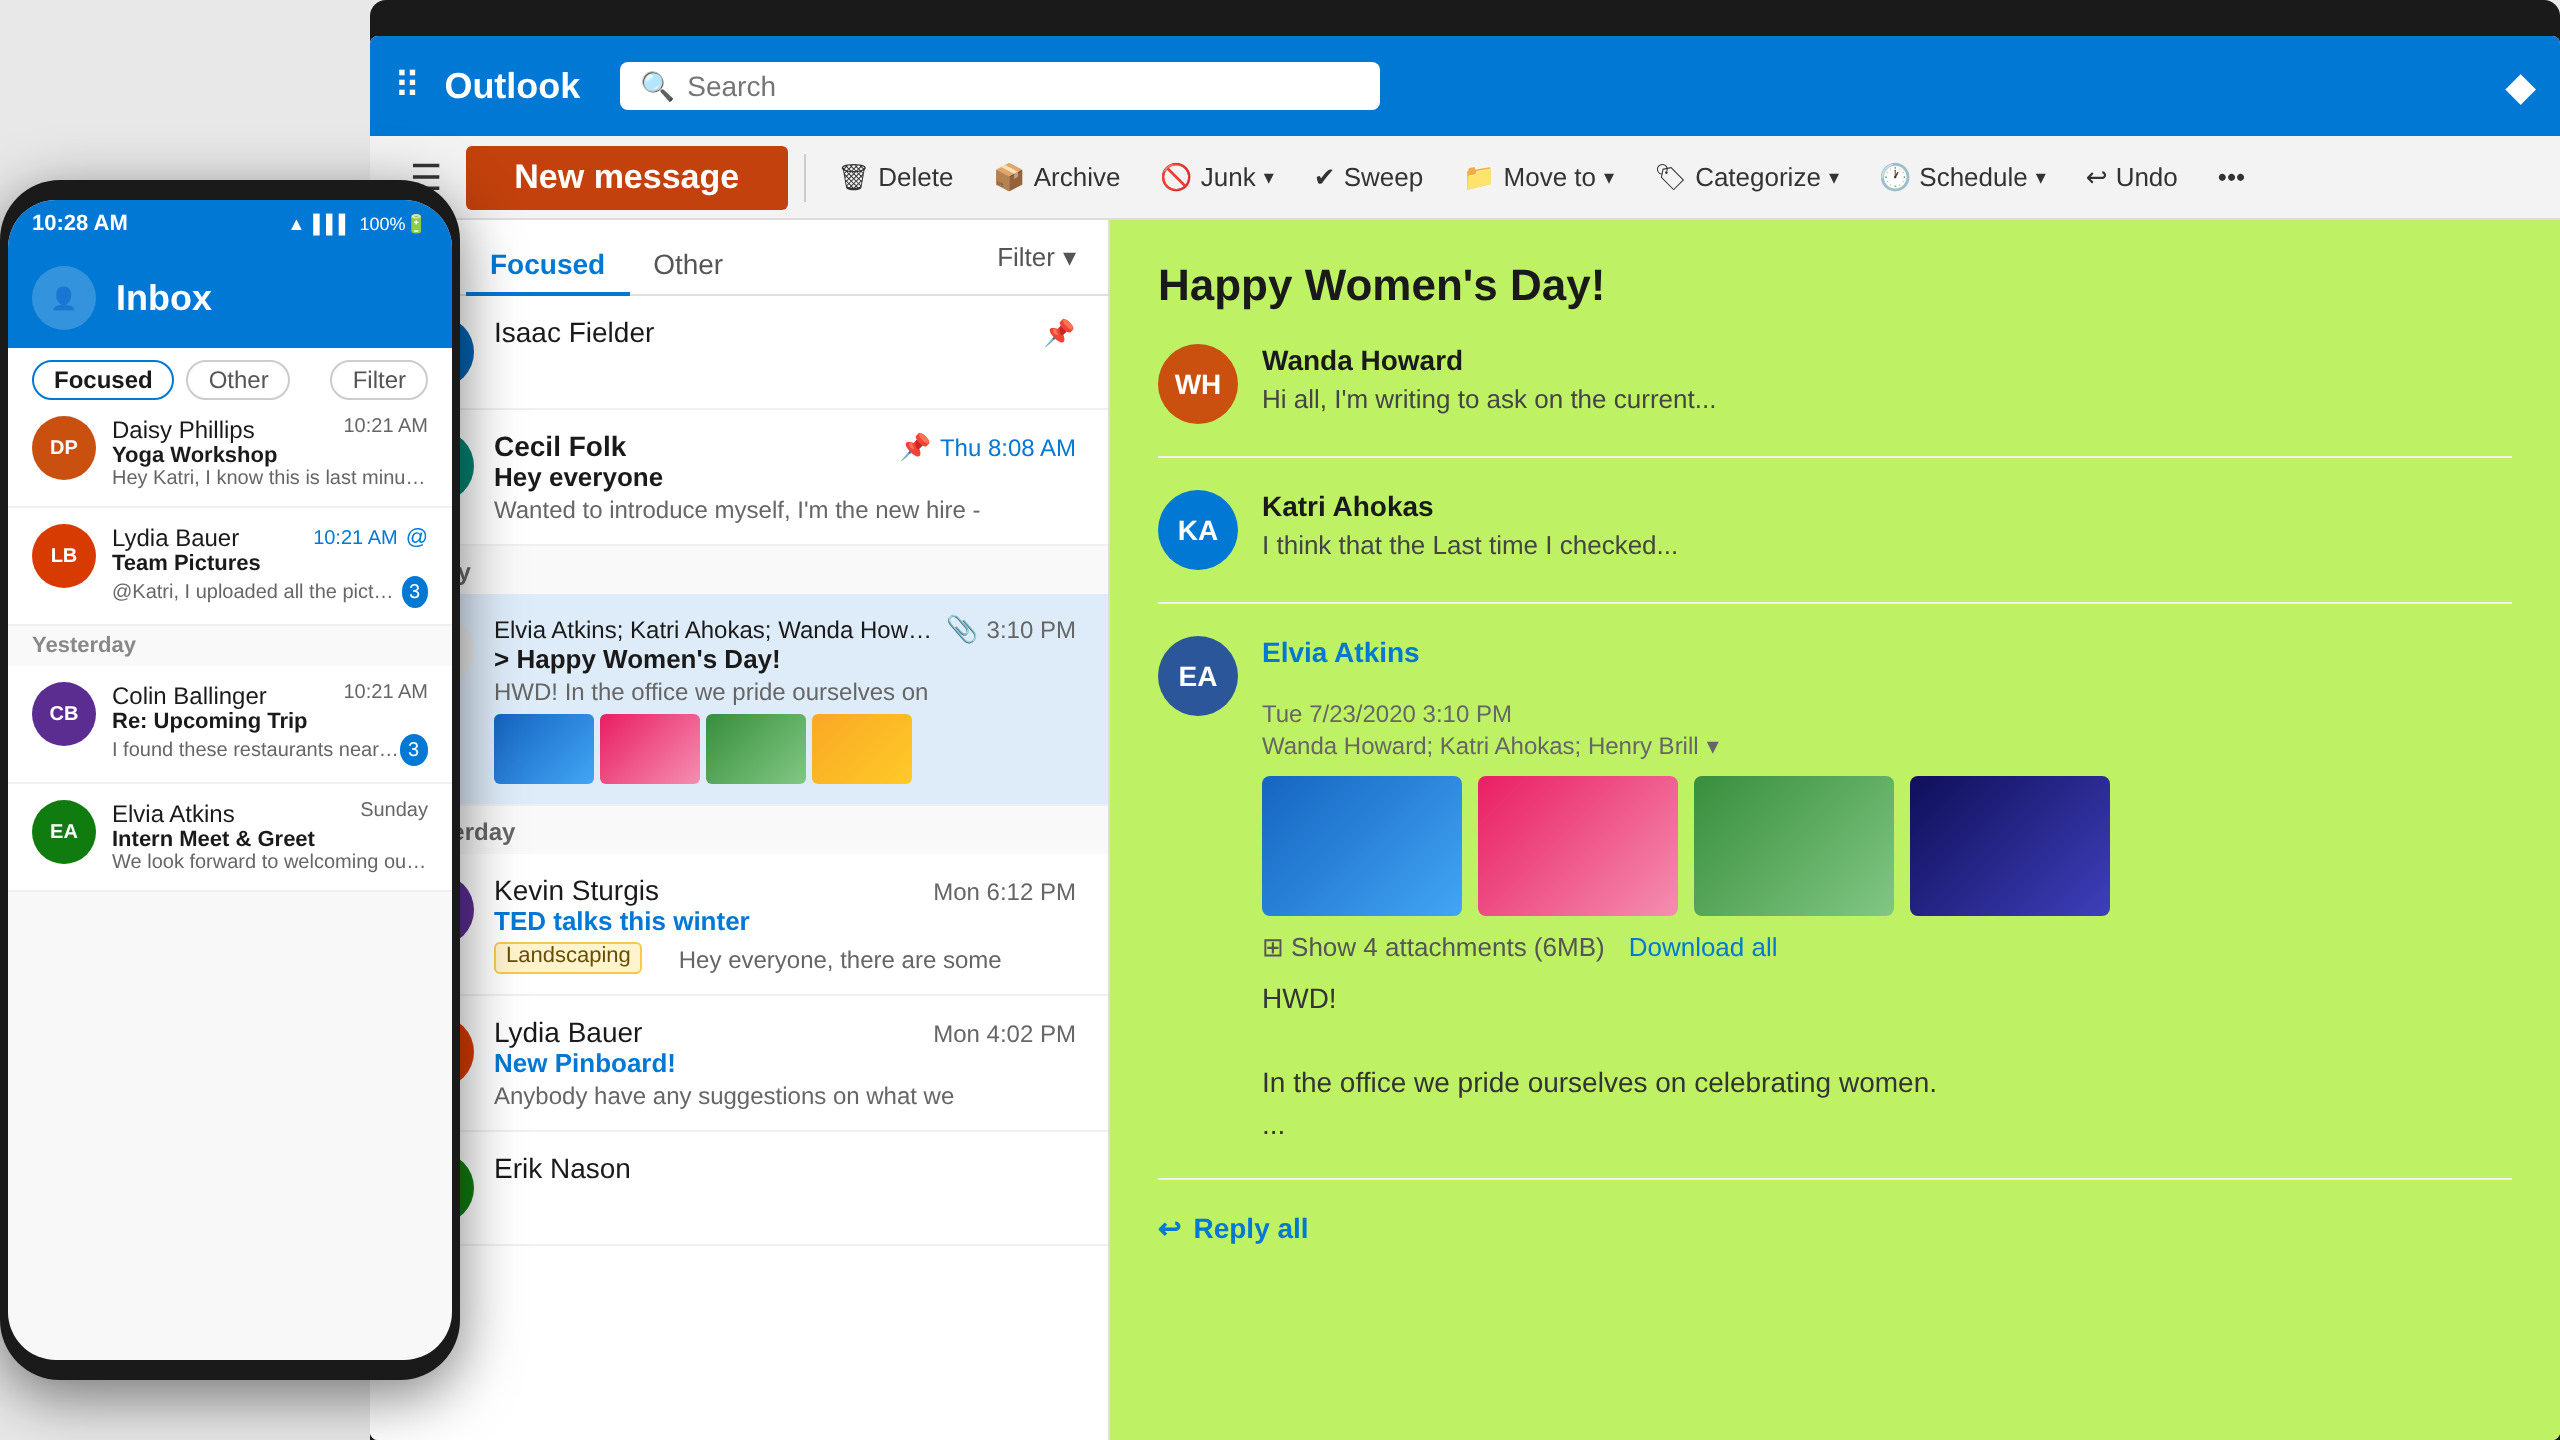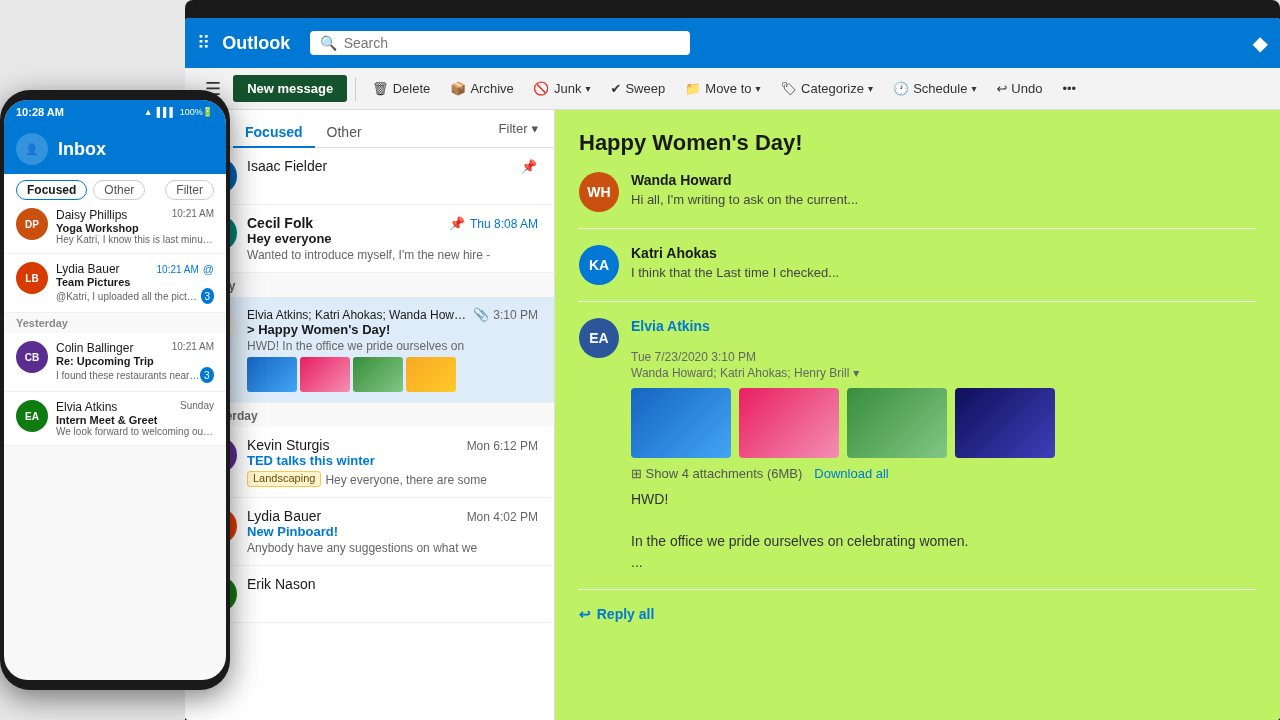--- a/index.html
+++ b/index.html
@@ -80,26 +80,26 @@
       padding: 4px 8px;
       font-size: 13px;
       color: #333;
       cursor: pointer;
       border-radius: 3px;
       background: transparent;
       border: none;
     }
     .toolbar-btn .chevron { font-size: 10px; }
     .new-message-btn {
-      background: #14532d;
+      background: #c2410c;
       color: white;
       border: none;
-      padding: 6px 14px;
+      padding: 6px 24px;
       border-radius: 3px;
-      font-size: 13px;
+      font-size: 17px;
       font-weight: 600;
       cursor: pointer;
     }
     .hamburger-btn {
       background: transparent;
       border: none;
       font-size: 18px;
       color: #333;
       cursor: pointer;
       padding: 4px 8px;
@@ -203,21 +203,21 @@
     .avatar.orange { background: #d83b01; }
     .avatar.blue2 { background: #0063b1; }
 
     .email-content { flex: 1; min-width: 0; }
     .email-row1 { display: flex; justify-content: space-between; align-items: baseline; }
     .email-sender { font-size: 14px; color: #1a1a1a; white-space: nowrap; overflow: hidden; text-overflow: ellipsis; }
     .email-time { font-size: 12px; color: #666; white-space: nowrap; flex-shrink: 0; }
     .email-time.blue { color: #0078d4; }
     .email-subject { font-size: 13px; color: #1a1a1a; font-weight: 600; white-space: nowrap; overflow: hidden; text-overflow: ellipsis; }
     .email-preview { font-size: 12px; color: #666; white-space: nowrap; overflow: hidden; text-overflow: ellipsis; margin-top: 2px; }
-    .email-tags { display: flex; gap: 4px; margin-top: 3px; flex-wrap: wrap; }
+    .email-tags { display: flex; gap: 18px; margin-top: 3px; flex-wrap: wrap; }
     .email-tag {
       background: #fff4ce;
       color: #6a4e00;
       border: 1px solid #f7c948;
       border-radius: 3px;
       font-size: 11px;
       padding: 0 5px;
     }
     .email-icons { display: flex; align-items: center; gap: 4px; margin-left: 4px; }
     .pin-icon { color: #666; font-size: 13px; }

